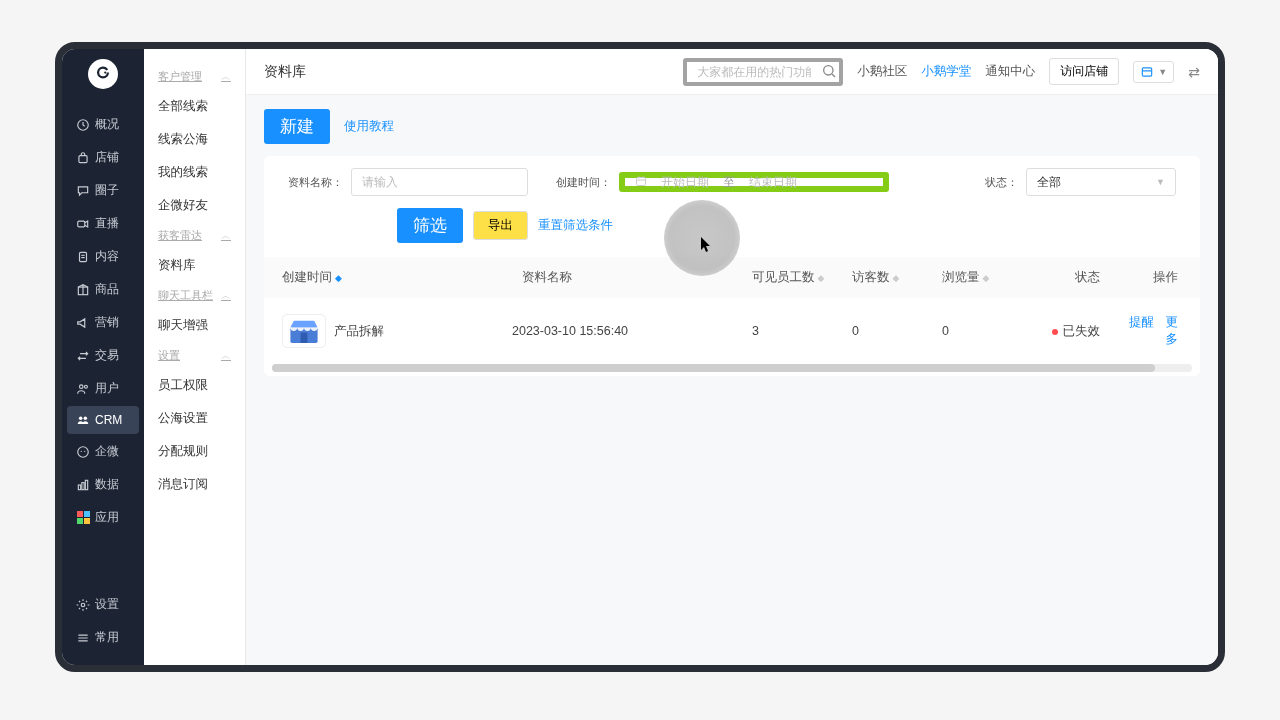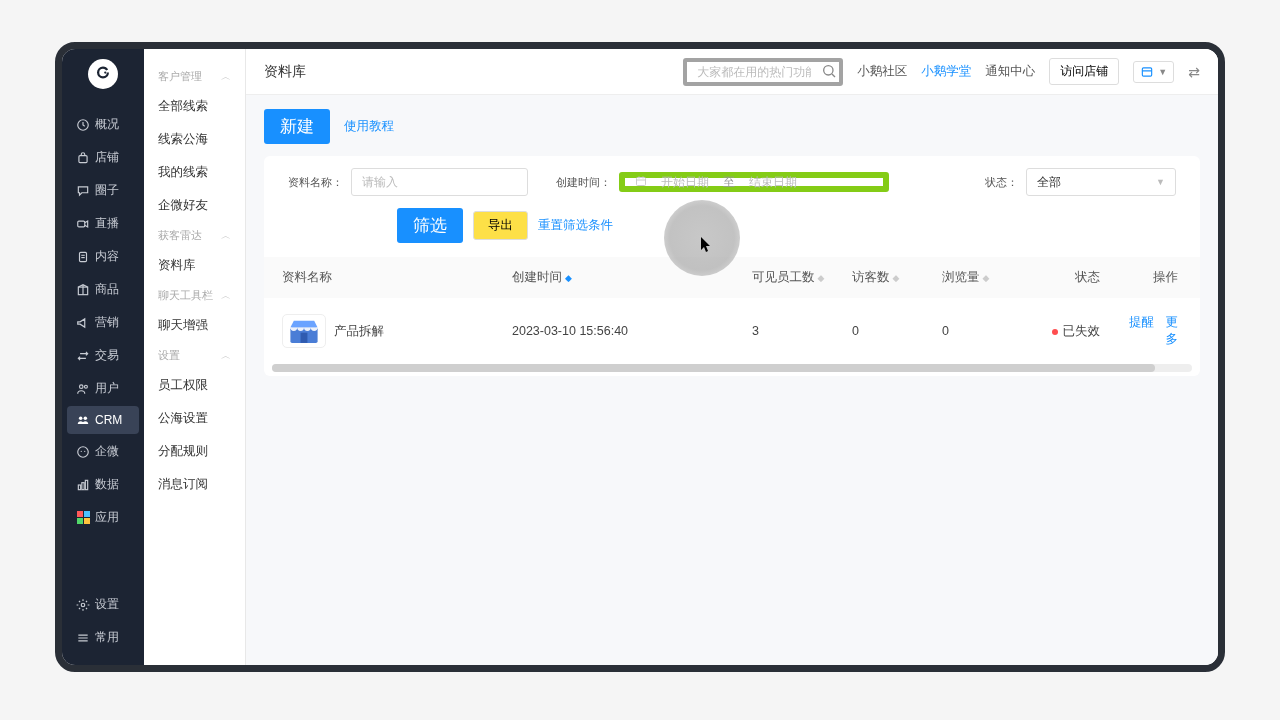--- a/index.html
+++ b/index.html
@@ -71,20 +71,21 @@
   border-right: 1px solid #e8e8e8;
   padding: 14px 0;
 }
 .sb-group-title {
   color: #aaa;
   font-size: 11px;
   padding: 6px 14px;
   display: flex;
   align-items: center;
   justify-content: space-between;
+  text-decoration: underline;
 }
 .sb-item {
   padding: 8px 14px;
   cursor: pointer;
   color: #333;
   font-size: 12.5px;
 }
 .sb-chevron { font-size: 10px; color: #bbb; }
 
 .main {
@@ -488,22 +489,22 @@
           </div>
         </div>
         <div class="filter-row2">
           <button class="btn-primary">筛选</button>
           <button class="btn-plain">导出</button>
           <span class="link-blue">重置筛选条件</span>
         </div>
 
         <div class="table-wrap">
           <div class="table-head">
+            <div class="col c-time"><span>创建时间</span><span class="sort-ic">◆</span></div>
             <div class="col c-name">资料名称</div>
-            <div class="col c-time"><span>创建时间</span><span class="sort-ic">◆</span></div>
             <div class="col c-emp"><span>可见员工数</span><span class="sort-ic muted">◆</span></div>
             <div class="col c-vis"><span>访客数</span><span class="sort-ic muted">◆</span></div>
             <div class="col c-view"><span>浏览量</span><span class="sort-ic muted">◆</span></div>
             <div class="col c-stat">状态</div>
             <div class="col c-ops">操作</div>
           </div>
           <div class="table-row">
             <div class="col c-name">
               <span class="thumb">
                 <svg class="shop-icon" viewBox="0 0 40 32">

